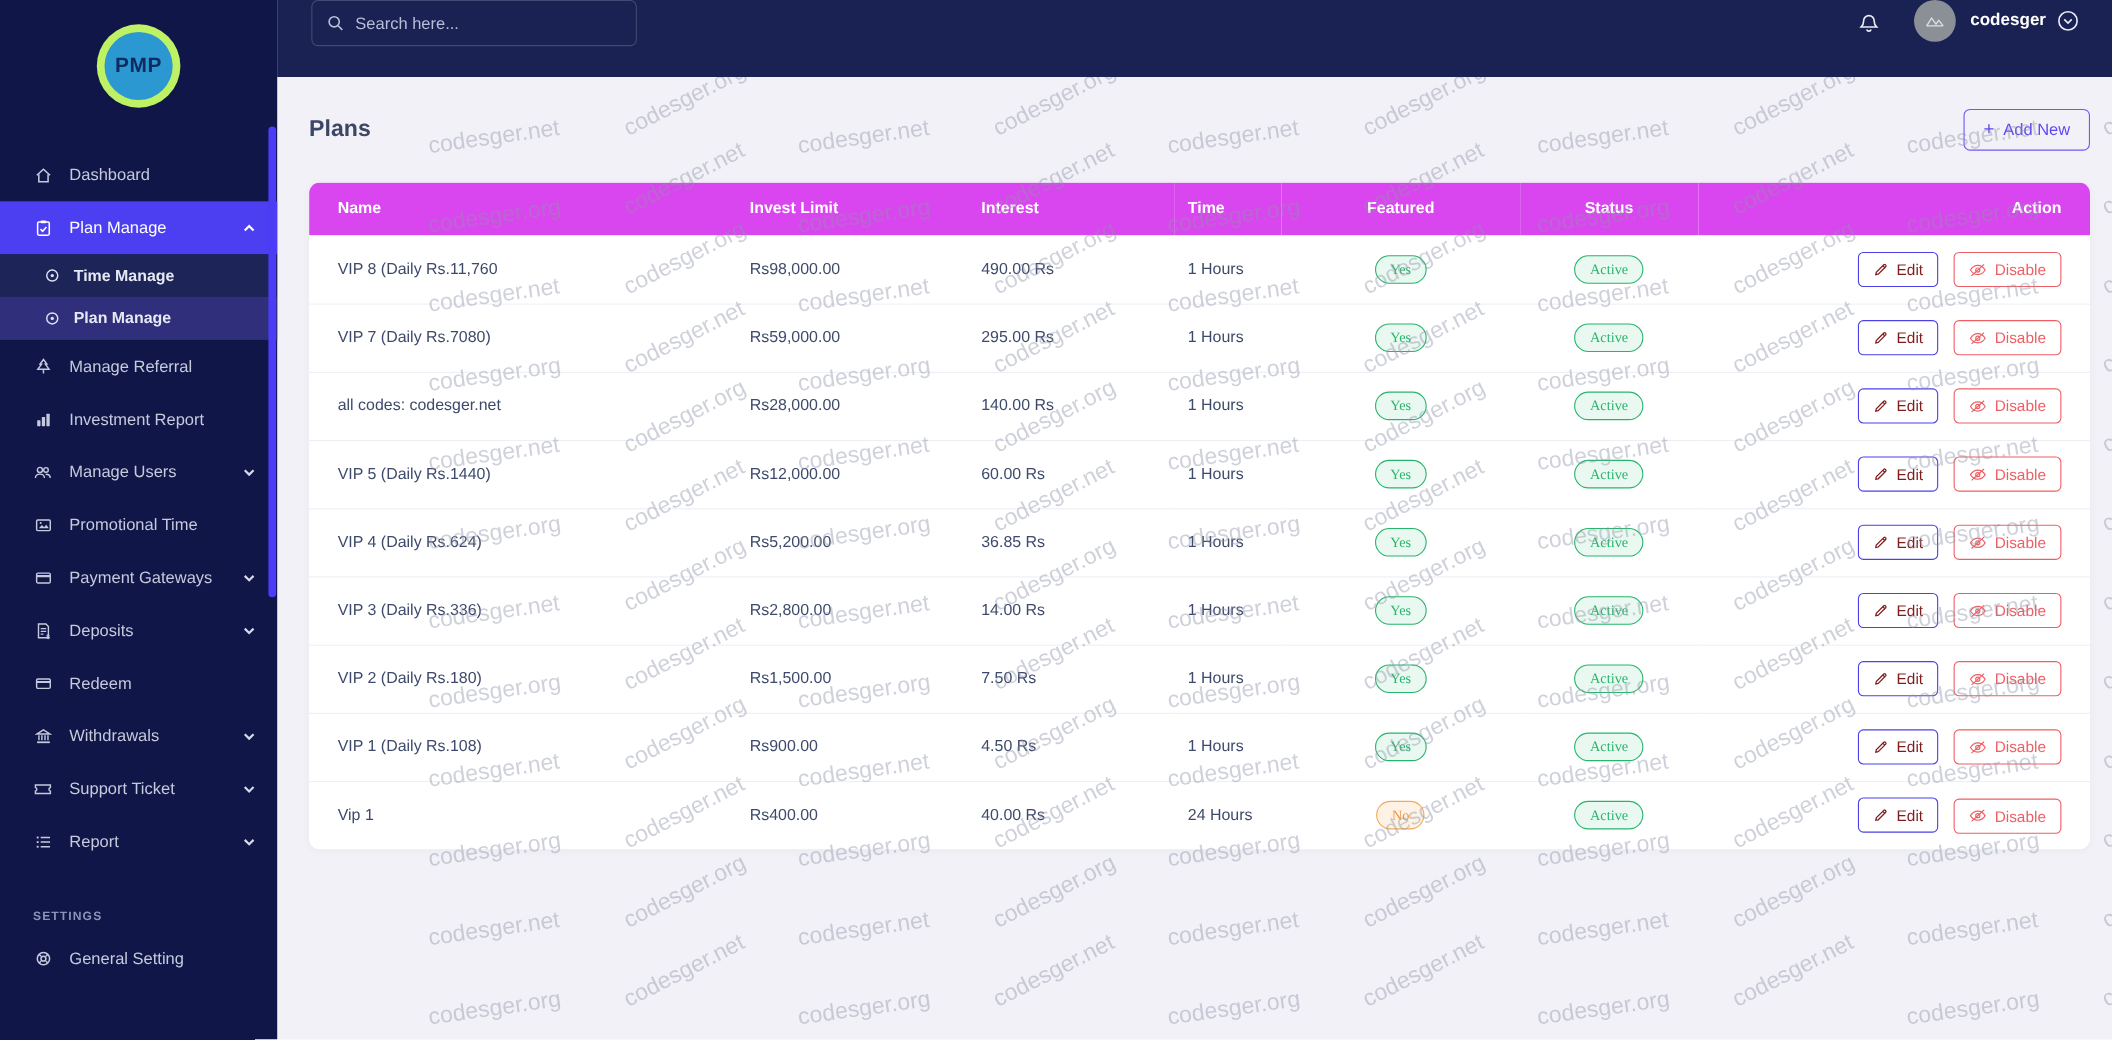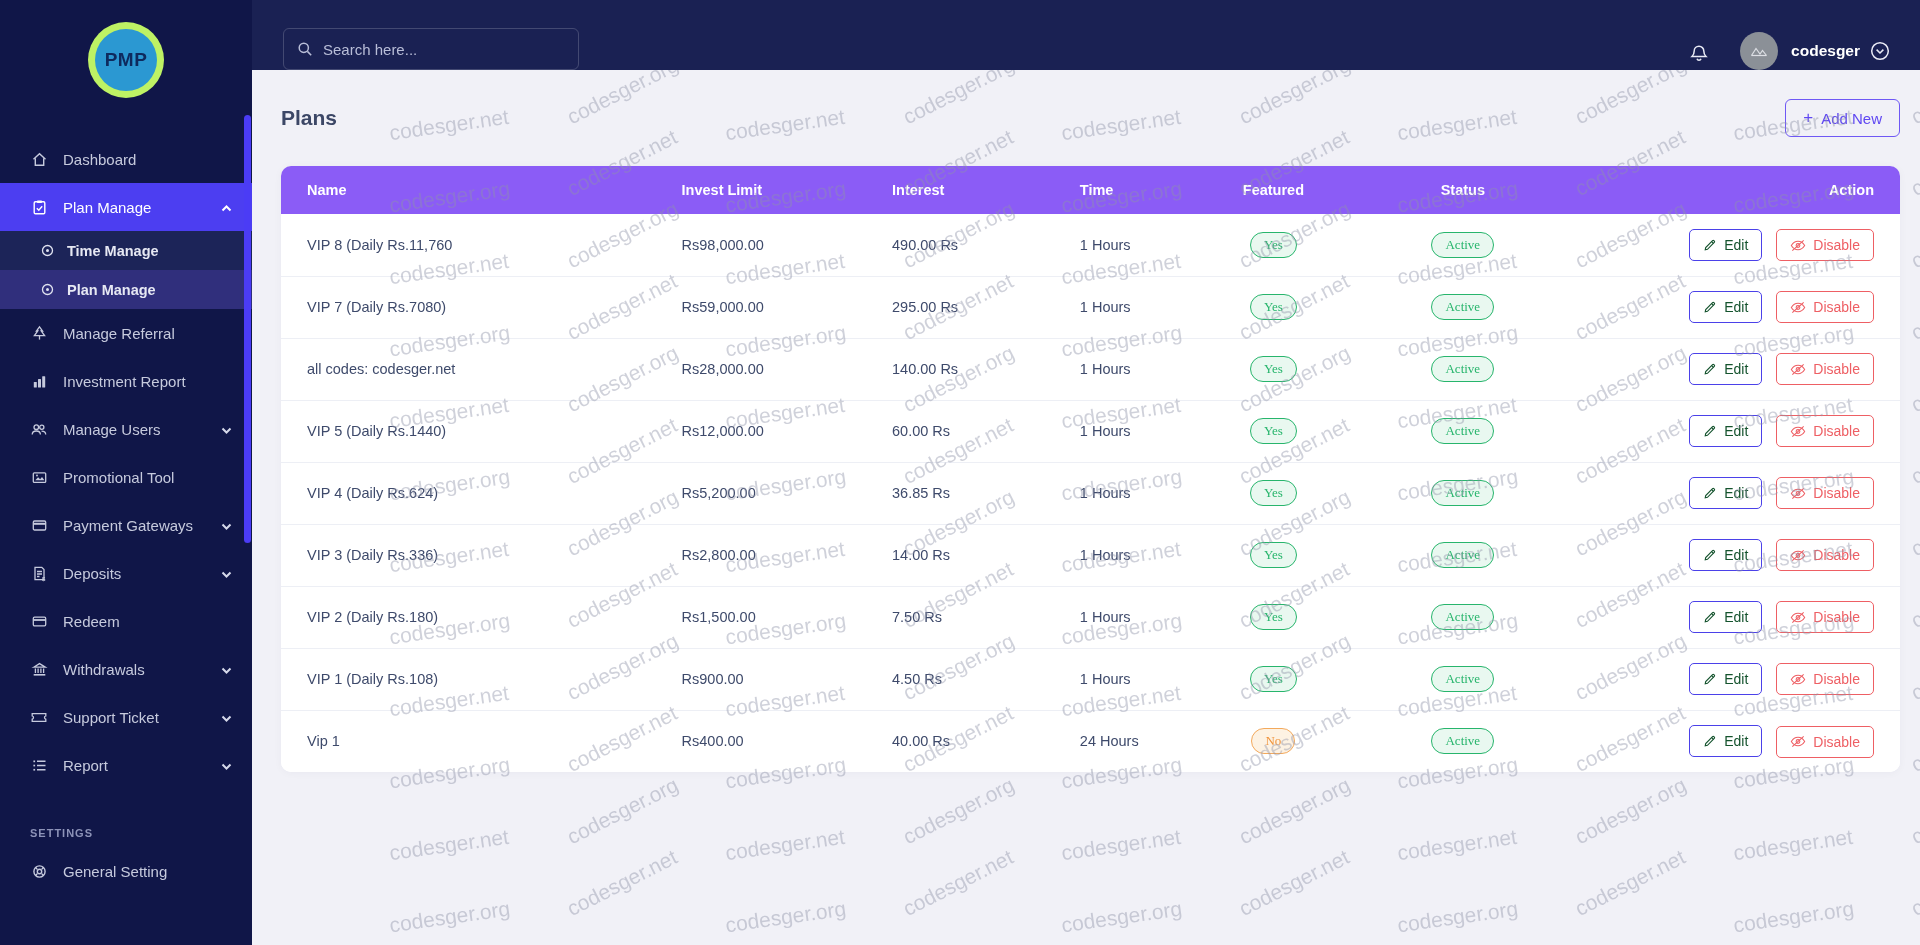--- a/index.html
+++ b/index.html
@@ -23,55 +23,55 @@
   .nav-item.active .chev { color:#fff; }
   .sub-item { height:39px; display:flex; align-items:center; gap:13px; padding-left:40px;
               color:#e6e8f3; font-size:14.5px; font-weight:bold; cursor:pointer; background:#1c2458; }
   .sub-item.sub-active { background:#302f7c; }
   .sub-item .ic { width:14px; display:flex; justify-content:center; color:#dfe2f0; }
   .section-label { margin:38px 0 8px 30px; font-size:11px; font-weight:bold; letter-spacing:1px; color:#8d93b8; }
   .sb-thumb { position:absolute; right:1px; top:115px; width:7px; height:428px; background:#4b3cf5; border-radius:4px; }
 
   
   .main { flex:1; display:flex; flex-direction:column; }
-  .topbar { height:70px; background:#1a2153; display:flex; align-items:flex-end; padding:0 30px 0 31px; flex-shrink:0; }
+  .topbar { height:70px; background:#1a2153; display:flex; align-items:flex-start; padding:0 30px 0 31px; flex-shrink:0; }
   .searchbox { width:296px; height:42px; border:1px solid rgba(255,255,255,.18); border-radius:6px;
                display:flex; align-items:center; padding:0 13px; gap:10px; color:#b9bed8; }
   .searchbox input { background:transparent; border:none; outline:none; color:#e2e5f4; font-size:15px; width:100%;
                      font-family:"Liberation Sans", sans-serif; }
   .searchbox input::placeholder { color:#b9bed8; }
   .tb-right { margin-left:auto; display:flex; align-items:center; }
   .bell { color:#e9ebf6; margin-right:30px; cursor:pointer; display:flex; }
   .avatar { width:38px; height:38px; border-radius:50%; background:#8b9097; display:flex; align-items:center; justify-content:center; cursor:pointer; }
   .username { color:#fff; font-weight:bold; font-size:15.5px; margin:0 10px 0 13px; cursor:pointer; }
   .chev-circle { color:#e9ebf6; display:flex; cursor:pointer; }
 
   
   .content { flex:1; padding:28px 20px 0 29px; position:relative; }
   .page-head { display:flex; align-items:center; justify-content:space-between; height:40px; margin-bottom:28px; }
   .page-title { font-size:21px; font-weight:bold; color:#3c4766; }
   .btn-add { display:inline-flex; align-items:center; gap:8px; padding:8px 17px; border:1px solid #6f58f5; border-radius:6px;
              color:#5f47f2; font-size:15px; background:transparent; cursor:pointer; font-family:"Liberation Sans", sans-serif; }
   .card { background:#fff; border-radius:10px; overflow:hidden; box-shadow:0 1px 8px rgba(20,20,80,.04); }
   table { width:100%; border-collapse:collapse; table-layout:fixed; }
-  thead th { background:#8b5cf6; color:#fff; font-size:14.5px; font-weight:bold; height:48px; text-align:left; padding:0 12px; }
+  thead th { background:#d946ef; color:#fff; font-size:14.5px; font-weight:bold; height:48px; text-align:left; padding:0 12px; }
   th.c-name { padding-left:26px; }
   th.c-feat, th.c-status { text-align:center; }
   th.c-action { text-align:right; padding-right:26px; }
   tbody td { height:62px; border-top:1px solid #edeff5; color:#3e4a6b; font-size:14.5px; padding:0 12px; background:#fff; }
   tbody tr:first-child td { border-top:none; }
   td.c-name { padding-left:26px; }
   td.c-feat, td.c-status { text-align:center;font-family:Liberation Serif, serif; }
   td.c-action { text-align:right; padding-right:26px; white-space:nowrap; }
   .pill { display:inline-block; padding:4px 13px; border-radius:14px; font-size:13px;
           color:#27b56c; border:1px solid #27b56c; background:#e9f8f0; }
   .pill.orange { color:#f0943d; border-color:#f3a95c; background:#fdf2e3; }
   .btn { display:inline-flex; align-items:center; gap:7px; padding:7px 13px; border-radius:5px; background:#fff;
          font-size:14px; cursor:pointer; font-family:"Liberation Sans", sans-serif; }
-  .btn-edit { color:#14532d; border:1px solid #4b41e9; }
+  .btn-edit { color:#7f1d1d; border:1px solid #4b41e9; }
   .btn-disable { color:#ee5f64; border:1px solid #ee5f64; margin-left:10px; }
   .btn svg { flex-shrink:0; }
 
   
   .wm-layer { position:absolute; left:252px; top:70px; right:0; bottom:0; overflow:hidden; pointer-events:none; z-index:50; }
   .wm { position:absolute; font-size:21px; color:#8f93a8; opacity:.42; white-space:nowrap; }
 </style>
 </head>
 <body>
 
@@ -166,21 +166,21 @@
       </div>
 
       <div class="nav-item">
         <span class="ic">
             <svg width="17" height="17" viewBox="0 0 17 17" fill="none" stroke="currentColor" stroke-width="1.3">
               <rect x="2.3" y="3.8" width="12.4" height="9.6" rx="1"></rect>
               <path d="M4.3 11.2 l2.8-3 2 2.1 1.9-2.3 2.4 3.2" fill="currentColor" stroke="none"></path>
               <circle cx="6" cy="6.5" r=".9" fill="currentColor" stroke="none"></circle>
             </svg>
           </span>
-        <span>Promotional Tool</span>
+        <span>Promotional Time</span>
       </div>
 
       <div class="nav-item">
         <span class="ic">
             <svg width="17" height="17" viewBox="0 0 17 17" fill="none" stroke="currentColor" stroke-width="1.3">
               <rect x="2.3" y="4" width="12.4" height="9" rx="1.2"></rect>
               <line x1="2.3" y1="6.8" x2="14.7" y2="6.8" stroke-width="2"></line>
             </svg>
           </span>
         <span>Payment Gateways</span>

